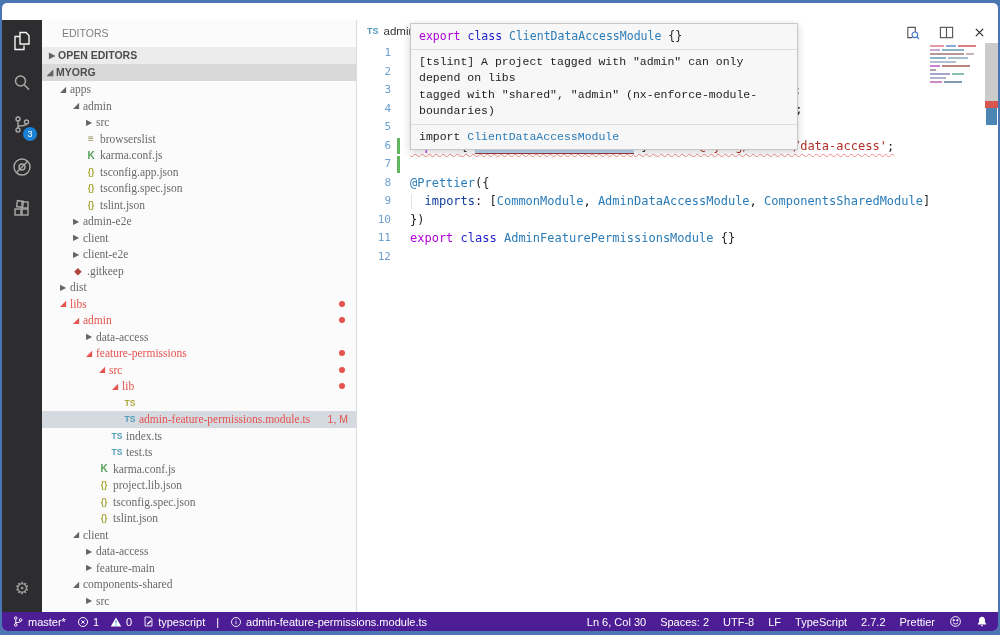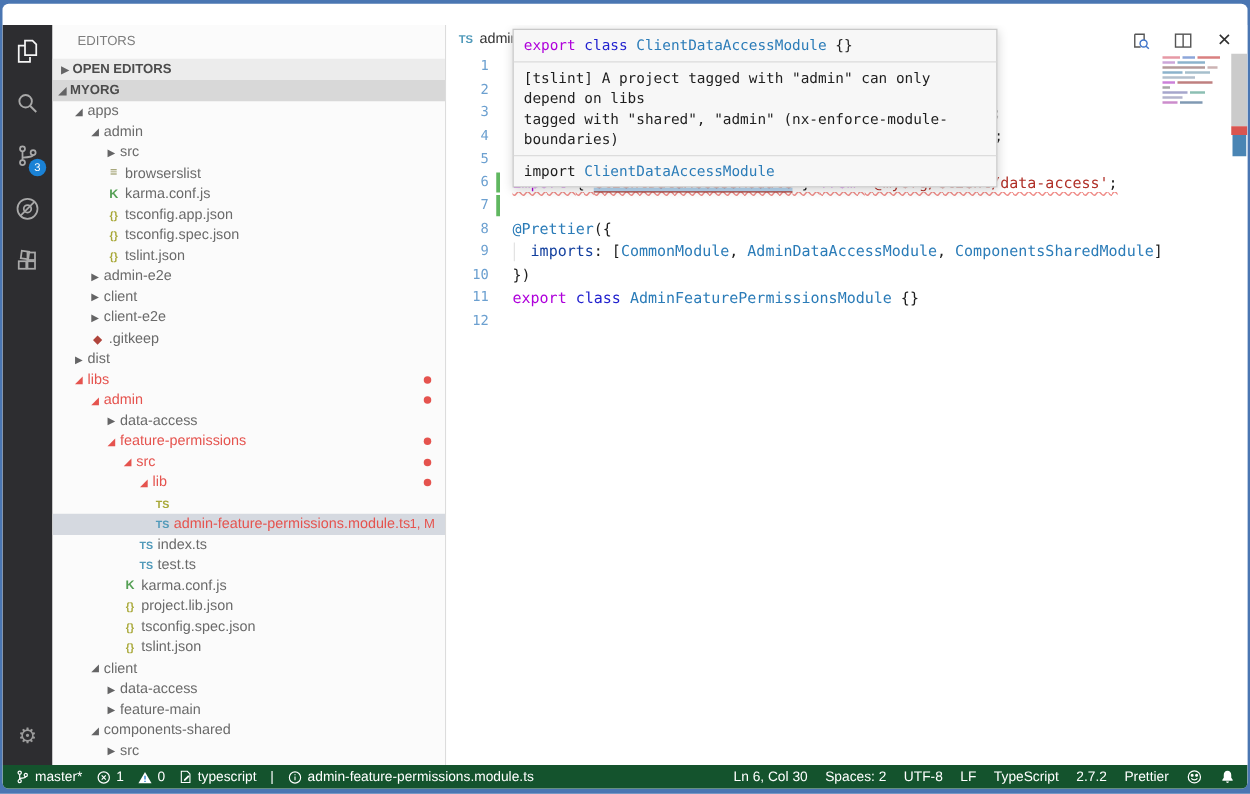--- a/index.html
+++ b/index.html
@@ -39,21 +39,21 @@
   .section { height:17px; line-height:17px; font-weight:bold; color:#4c4c4c; font-size:10.5px;
              display:flex; align-items:center; cursor:pointer;}
   .section .twisty{ width:12px; }
   .sec-open { background:#ececec; padding-left:4px; }
   .sec-root { background:#d8d8d8; padding-left:2px; }
   .tree { }
   .row { height:16.5px; display:flex; align-items:center; position:relative; white-space:nowrap; cursor:pointer; }
   .row.sel { background:#d5d9e0; }
   .twisty { width:12px; flex:none; font-size:8px; color:#646465; text-align:center; }
   .ficon { width:16px; flex:none; font-size:8.5px; font-weight:bold; text-align:center; }
-  .label { padding-left:1px; }
+  .label { padding-left:1px;font-family:Liberation Serif, serif; }
   .red > .label, .red > .twisty { color:#e5534e; }
   .dot { position:absolute; right:11px; top:5px; width:6px; height:6px; border-radius:50%; background:#e5534e; }
   .badge { position:absolute; right:8px; color:#e5534e; font-size:10.5px; }
   .i-ts-blue { color:#519aba; } .i-ts-olive { color:#a8a838; }
   .i-json { color:#a8a838; } .i-karma { color:#55a055; font-size:10px;}
   .i-list { color:#8f8f56; font-size:10px;} .i-git { color:#b0453c; font-size:9px;}
 
   
   .editor { flex:1; position:relative; background:#fff; overflow:hidden; }
   .tabbar { height:22px; display:flex; align-items:center; }
@@ -78,31 +78,31 @@
   .c-pl  { color:#1e1e1e; }
   .c-hl  { background:#b9d9f3; color:#9e3a36; text-decoration:underline; text-decoration-color:#9e3a36; }
   .squig { text-decoration:underline; text-decoration-style:wavy; text-decoration-color:#ef8a86;
            text-decoration-thickness:1px; text-underline-offset:3px; }
 
   
   .tooltip { position:absolute; left:53px; top:3px; width:388px; background:#f7f7f7;
              border:1px solid #c8c8c8; box-shadow:0 2px 8px rgba(0,0,0,0.18);
              font-family:"DejaVu Sans Mono", monospace; font-size:11.5px; z-index:20; }
   .tt-sec { padding:4px 8px; line-height:16.5px; color:#1e1e1e; }
-  .tt-sec + .tt-sec { border-top:1px solid #dcdcdc; }
+  .tt-sec + .tt-sec { border-top:1px solid #dcdcdc;font-family:Liberation Mono, monospace; }
 
   
   .minimap { position:absolute; top:25px; right:16px; width:52px; z-index:5; }
   .mm-row { height:2px; margin-bottom:2px; display:flex; gap:2px; }
   .ruler  { position:absolute; top:23px; right:0; width:13px; height:58px; background:#cbcbcb; z-index:6;}
   .ruler-red  { position:absolute; top:81px; right:0; width:13px; height:7px; background:#d95550; z-index:6;}
   .ruler-blue { position:absolute; top:88px; right:1px; width:11px; height:17px; background:#4a85b4; z-index:6;}
 
   
-  .statusbar { position:absolute; bottom:0; left:0; right:0; height:19px; background:#14532d;
+  .statusbar { position:absolute; bottom:0; left:0; right:0; height:19px; background:#4c1d95;
                display:flex; align-items:center; justify-content:space-between;
                padding:0 10px; color:#fff; font-size:11px; }
   .sb-left, .sb-right { display:flex; align-items:center; gap:11px; }
   .sb-right { gap:14px; }
   .sb-item { display:flex; align-items:center; gap:4px; cursor:pointer; white-space:nowrap;}
   .sb-item svg { display:block; }
 </style>
 </head>
 <body>
 

